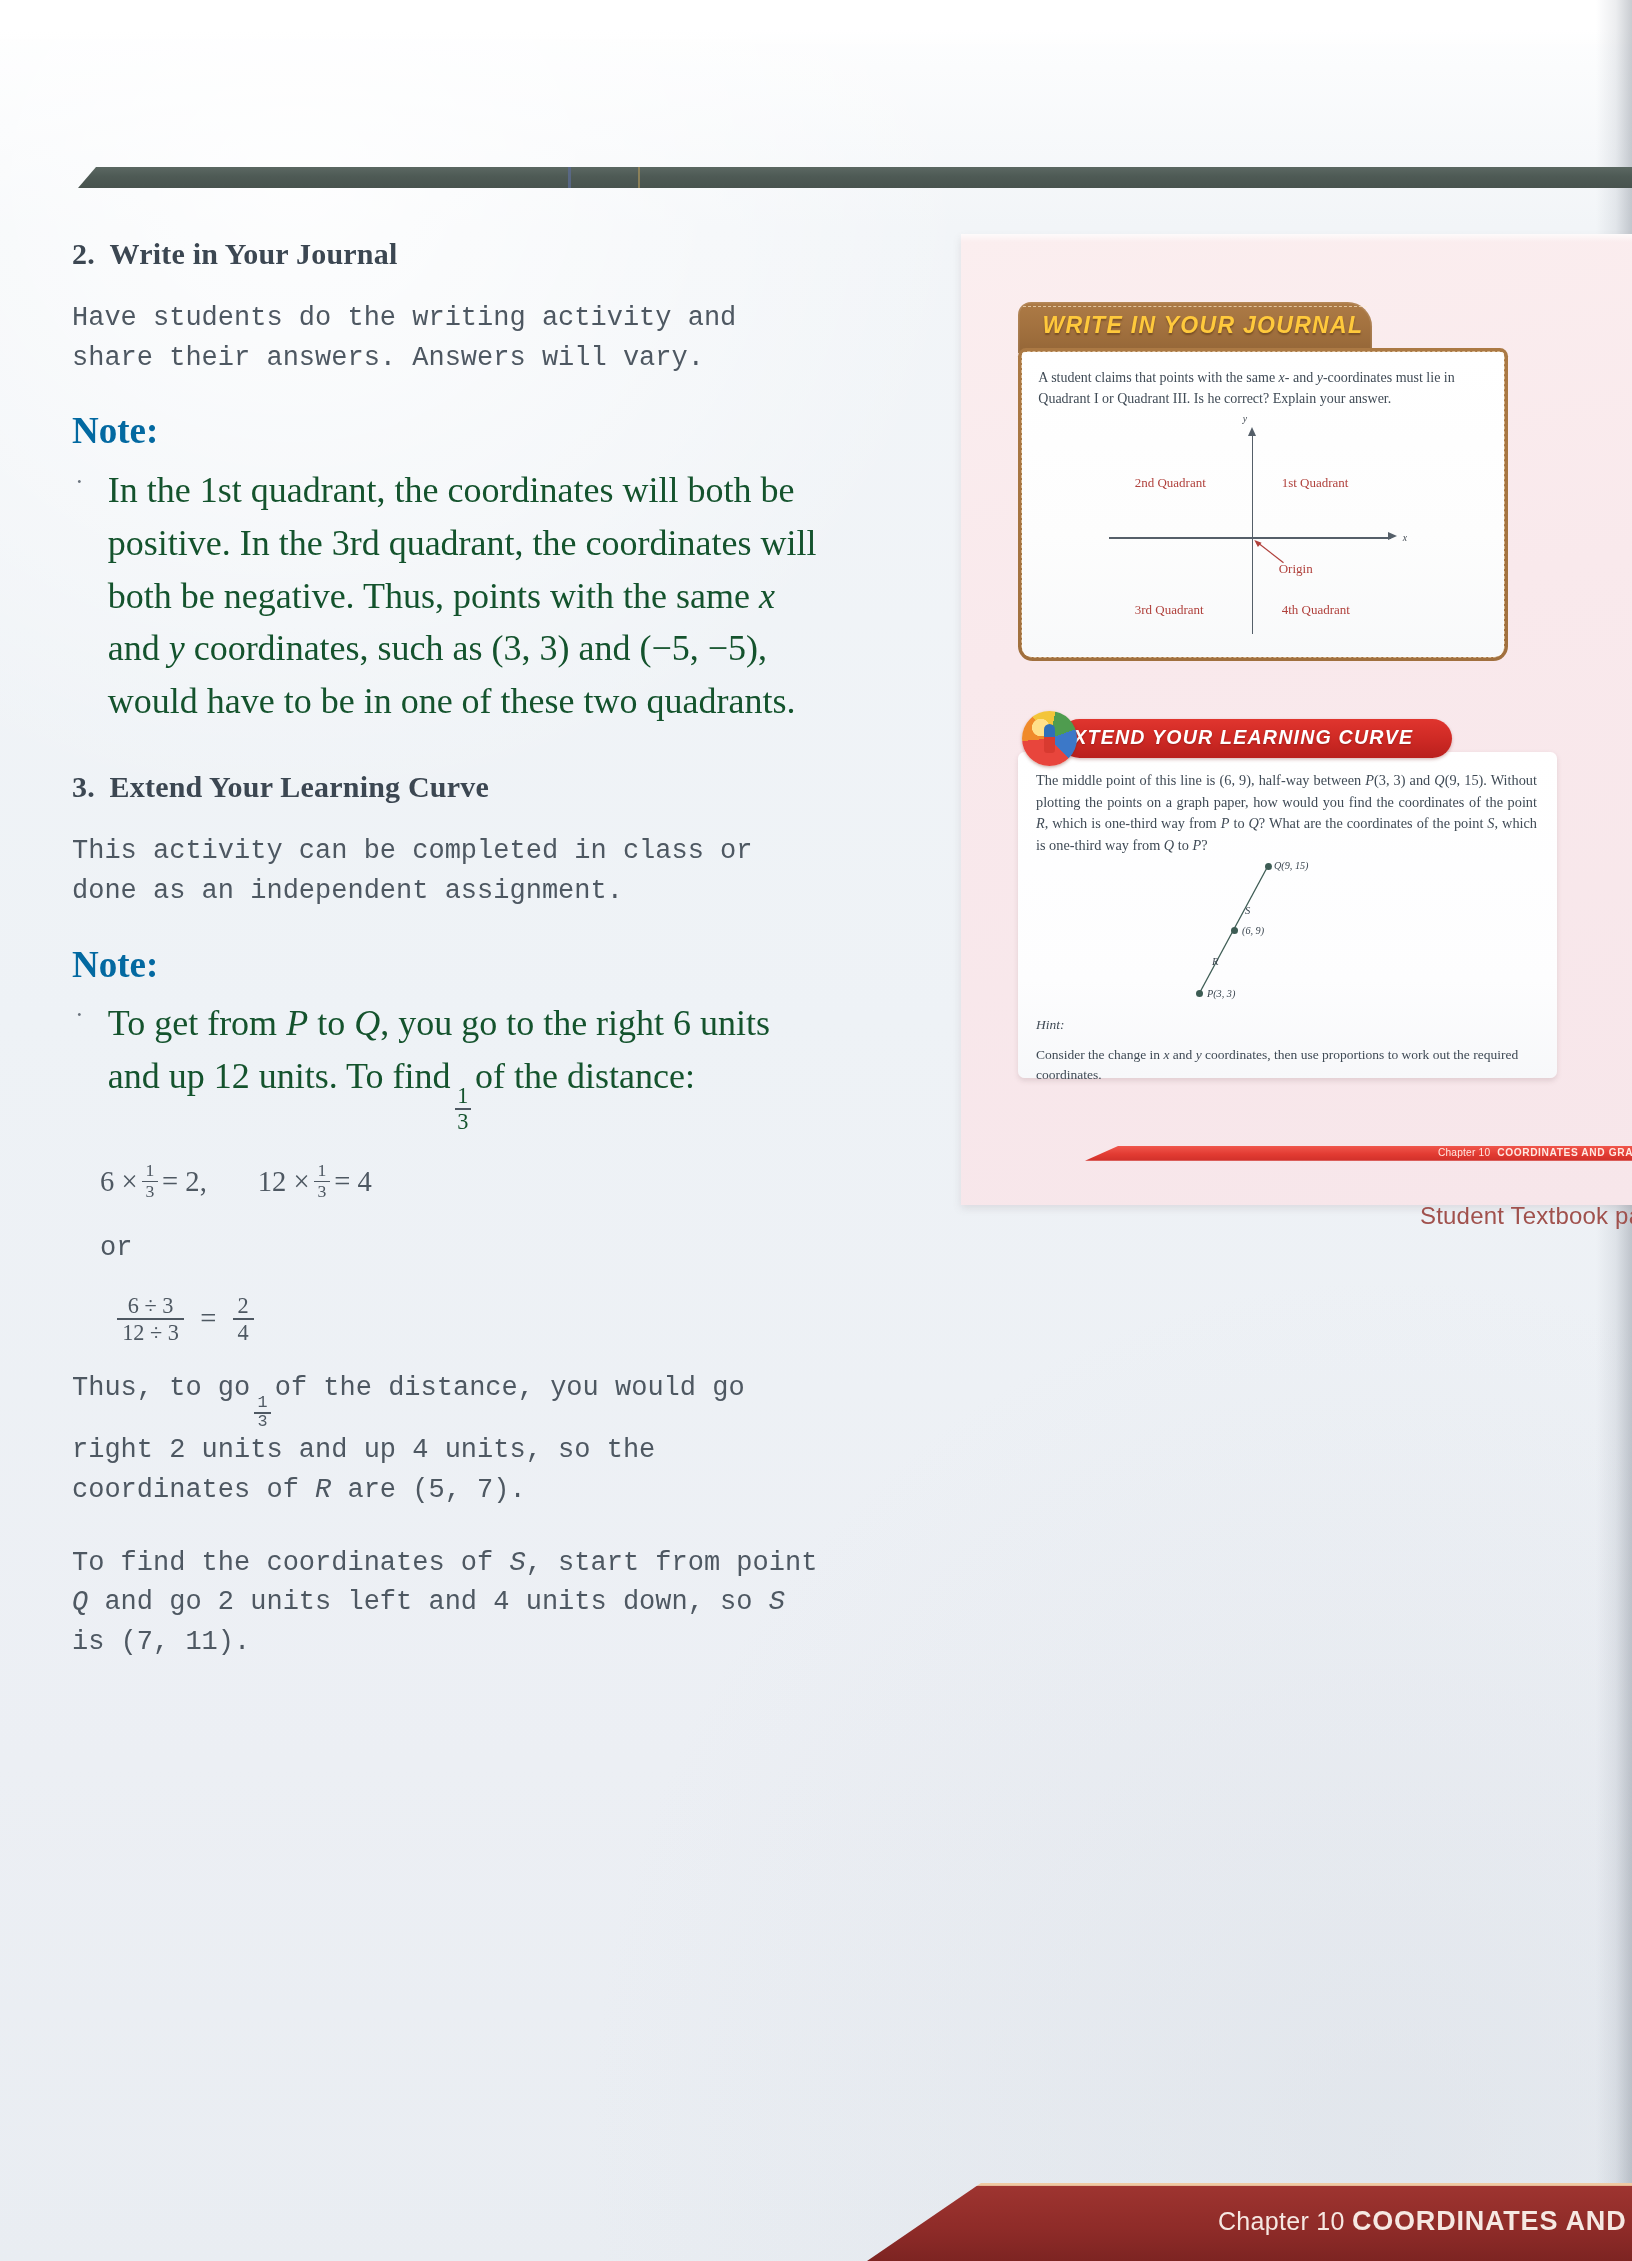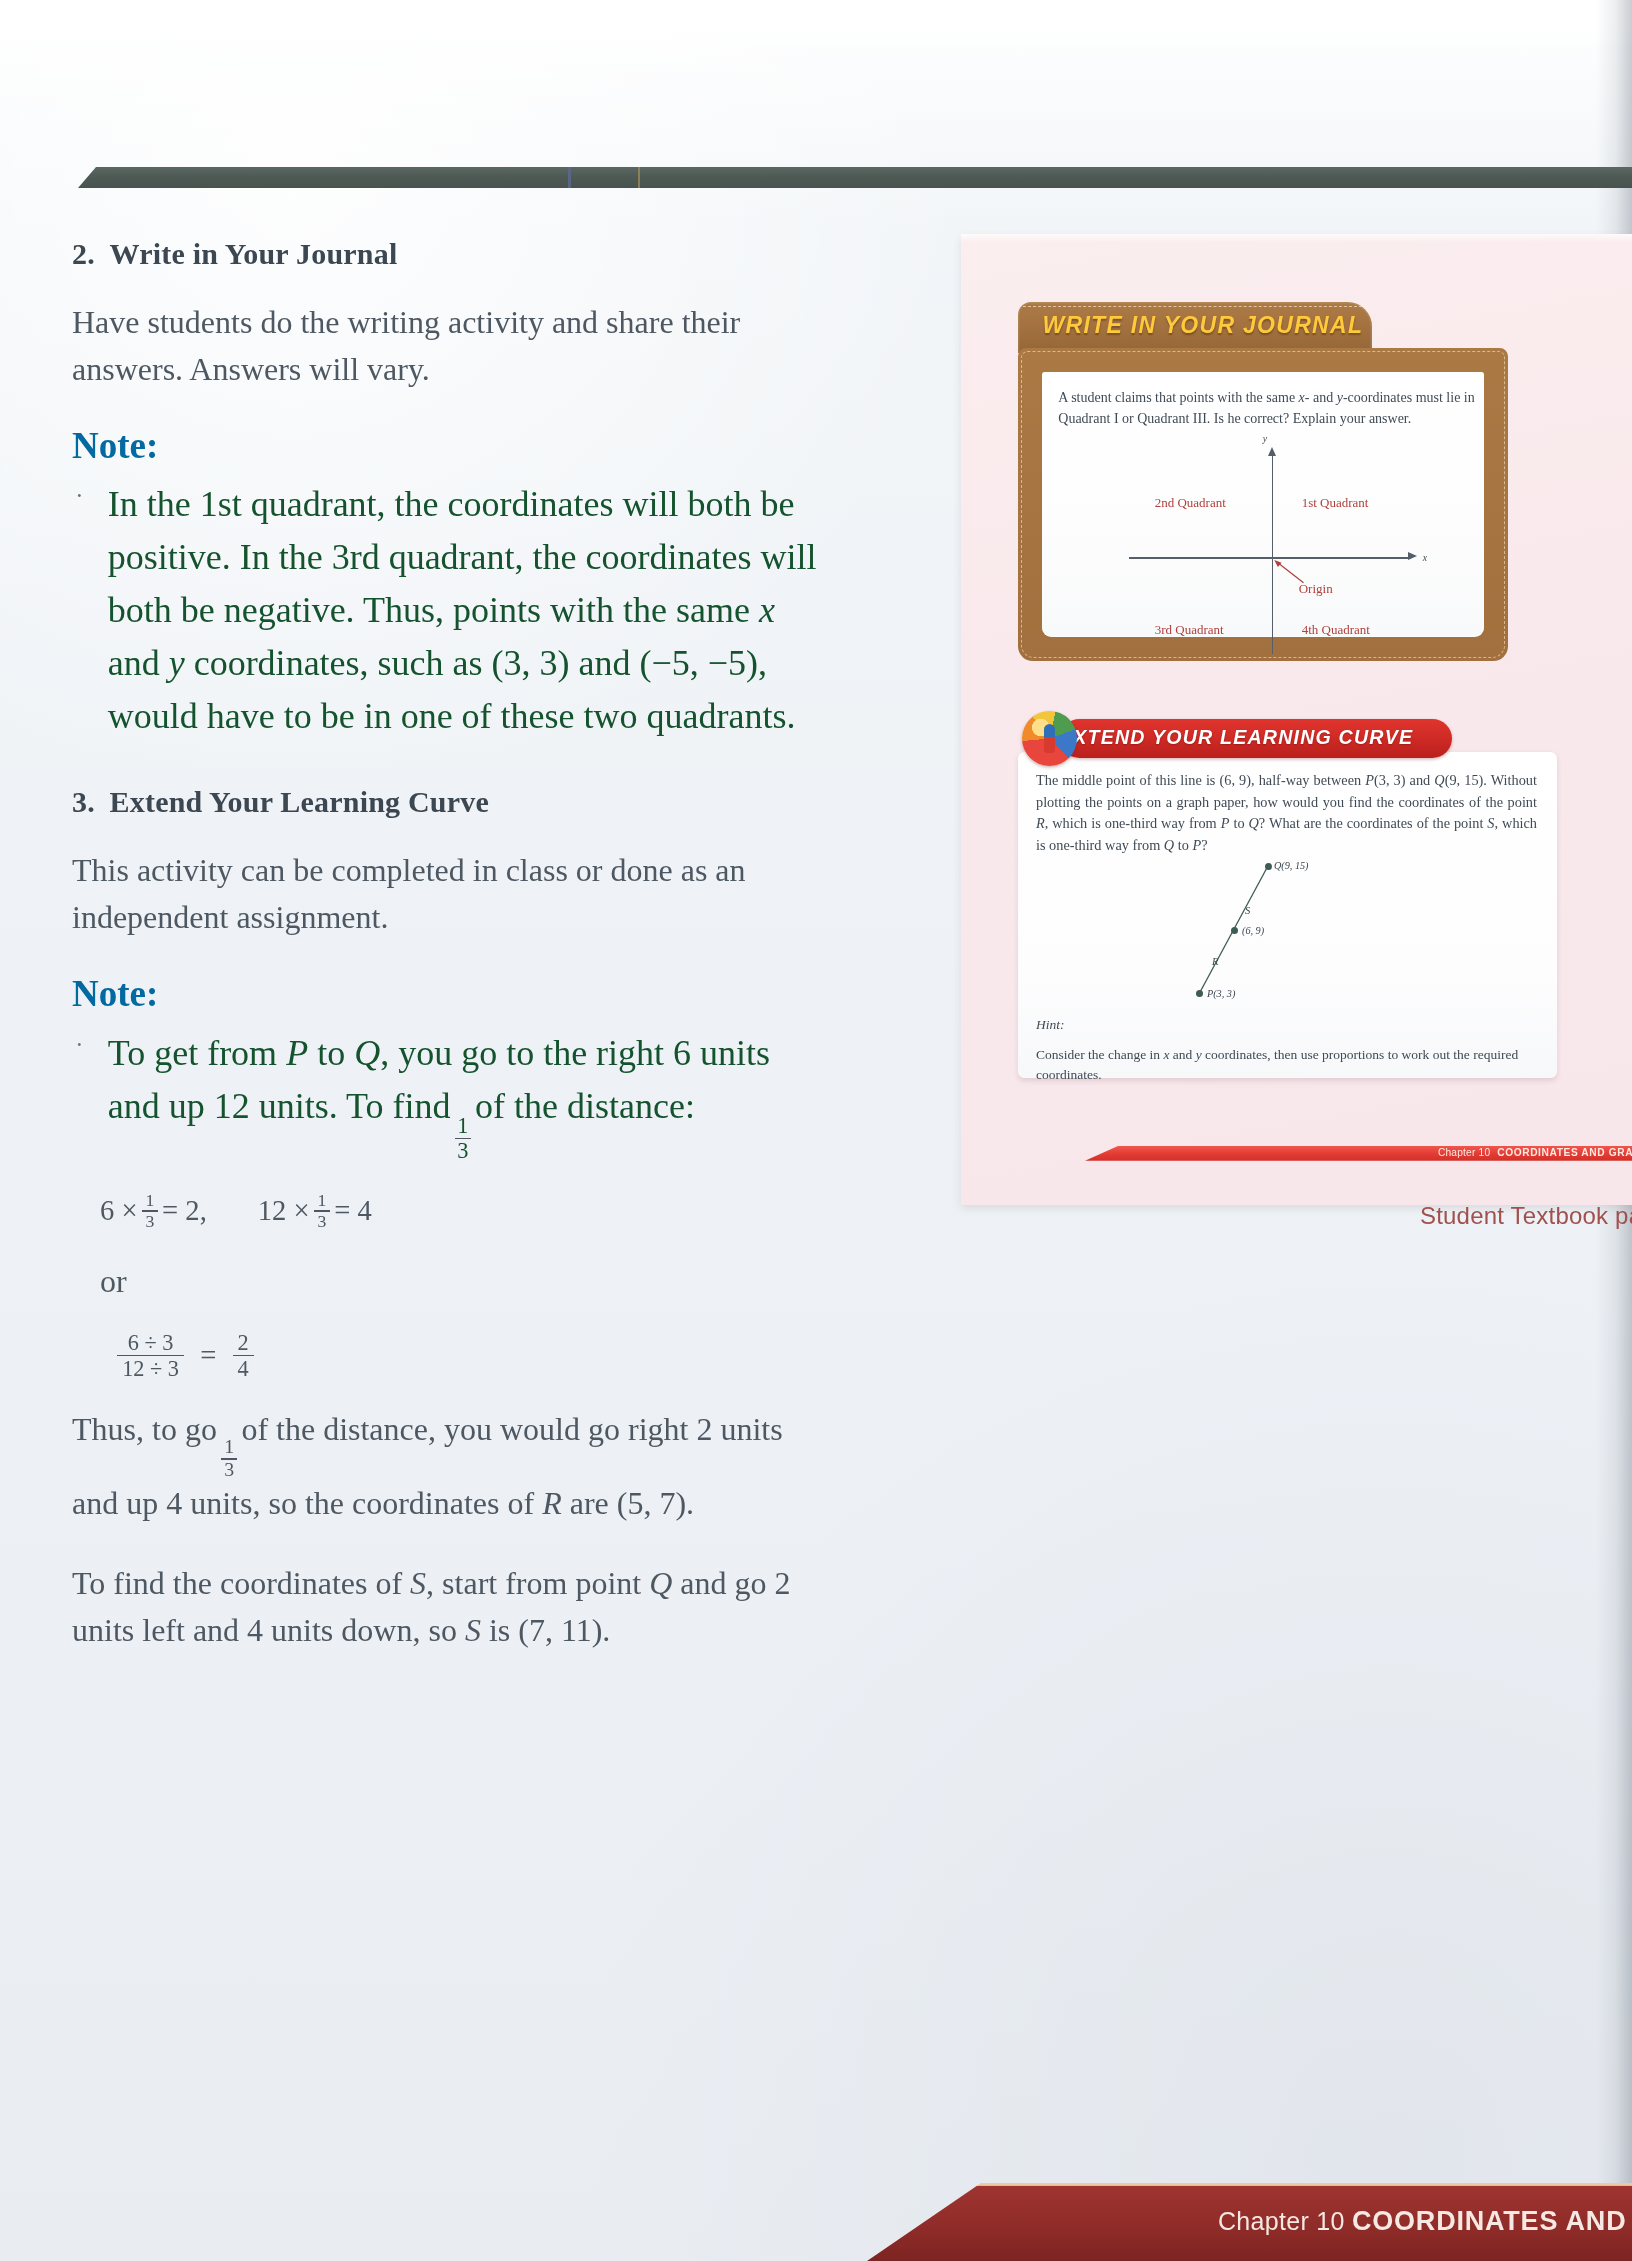--- a/index.html
+++ b/index.html
@@ -58,22 +58,22 @@
     left:72px; top:237px; width:824px;
     color:#4b5560;
   }
   .sec-head{
     font-size:30px; font-weight:bold; color:#3c4752;
     letter-spacing:0.2px; margin:0 0 28px 0;
     display:flex; gap:14.7px;
   }
   .sec-head .num{ flex:0 0 auto; }
   .para{
-    font-size:32px; line-height:1.47; color:#4e5862;
-    margin:0 0 31px 0; max-width:759px;
+    font-size:27px; line-height:1.47; color:#4e5862;
+    margin:0 0 31px 0; max-width:759px;font-family:Liberation Mono, monospace;
   }
   .note-label{
     font-size:37px; font-weight:bold; color:#0369a1; margin:0 0 11.4px 0;
   }
   .bullet{
     display:flex; gap:21px; margin:0 0 8.2px 0;
   }
   .bullet .dot{
     flex:0 0 auto; width:14.7px; text-align:center;
     font-size:24.5px; line-height:1.47; color:#6a737d;
@@ -140,21 +140,21 @@
     font-family:"Liberation Sans", sans-serif;
     font-style:italic; font-weight:bold;
     font-size:23px; letter-spacing:1.3px;
     color:#ffc93c;
     text-shadow:0 1.6px 1.6px rgba(90,55,20,.55);
   }
   .jcard-body{
     position:absolute; left:0; top:46px; width:490px; height:313px;
     background:linear-gradient(180deg,#ab7944 0%,#a1703e 100%);
     border-radius:8.2px 8.2px 14.7px 14.7px;
-    padding:24px;
+    padding:4px;
   }
   .jcard-inner{
     width:100%; height:100%;
     background:linear-gradient(180deg,#ffffff 0%,#fdfdfd 60%,#f8f9fa 100%);
     border-radius:3.3px 3.3px 9.8px 9.8px;
     position:relative;
     box-shadow:inset 0 0 0 0.8px rgba(255,255,255,.8);
   }
   .jcard-body::after{
     content:""; position:absolute; inset:3.3px;

